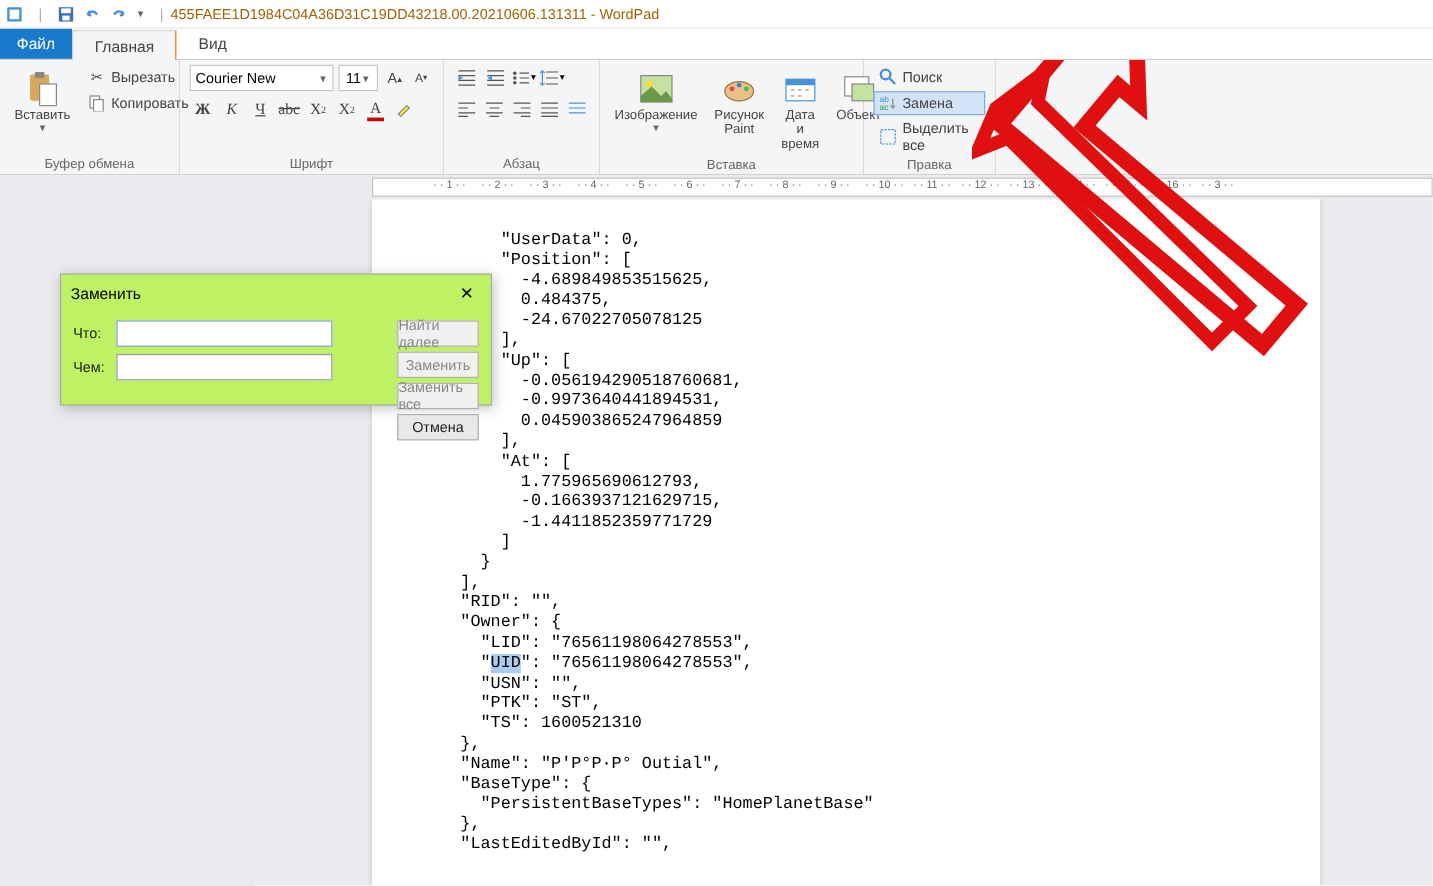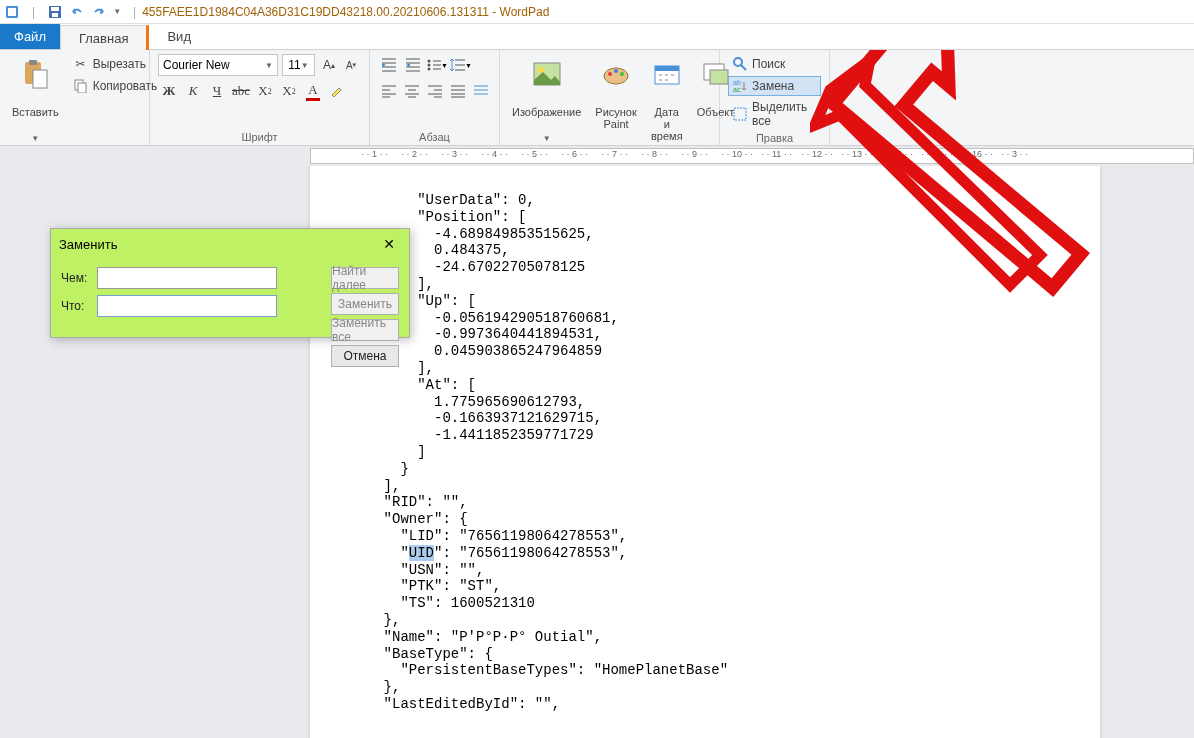--- a/index.html
+++ b/index.html
@@ -9,29 +9,29 @@
 .title-bar { height: 24px; background: #fff; display: flex; align-items: center; padding: 0 4px; border-bottom: 1px solid #e0e0e0; }
 .title-bar .qat { display: flex; align-items: center; gap: 6px; }
 .title-bar .qat-icon { width: 16px; height: 16px; display: inline-flex; align-items: center; justify-content: center; }
 .title-bar .divider { color: #aaa; margin: 0 6px; }
 .title-bar .title-text { color: #a16207; font-size: 12px; }
 
 
 .tabs-row { height: 26px; background: #fff; display: flex; align-items: stretch; border-bottom: 1px solid #d0d0d0; }
 .file-tab { background: #1979ca; color: #fff; padding: 0 14px; display: flex; align-items: center; font-size: 13px; }
 .tab { padding: 0 18px; display: flex; align-items: center; font-size: 13px; color: #444; border-right: 1px solid transparent; }
-.tab.active { border-top: 1px solid #d0d0d0; border-left: 1px solid #d0d0d0; border-right: 3px solid #f97316; background: #f4f5f6; position: relative; top: 1px; }
+.tab.active { border-top: 1px solid #d0d0d0; border-left: 1px solid #d0d0d0; border-right: 1px solid #f97316; background: #f4f5f6; position: relative; top: 1px; }
 
 
 .ribbon { height: 96px; background: #f4f5f6; display: flex; border-bottom: 1px solid #d0d0d0; }
 .ribbon-group { border-right: 1px solid #dadada; padding: 4px 8px 2px 8px; display: flex; flex-direction: column; justify-content: space-between; }
 .ribbon-group-title { text-align: center; font-size: 11px; color: #666; padding-top: 2px; }
 .ribbon-body { display: flex; align-items: flex-start; gap: 6px; flex: 1; }
 
-.big-btn { display: flex; flex-direction: column; align-items: center; gap: 16px; padding: 4px; cursor: default; }
+.big-btn { display: flex; flex-direction: column; align-items: center; gap: 0; padding: 4px; cursor: default; }
 .big-btn .icon { width: 32px; height: 32px; display: flex; align-items: center; justify-content: center; }
 .big-btn .lbl { font-size: 11px; color: #444; text-align: center; line-height: 1.1; }
 
 .small-row { display: flex; flex-direction: column; gap: 2px; }
 .small-btn { display: flex; align-items: center; gap: 4px; padding: 2px 4px; font-size: 12px; color: #444; cursor: default; }
 .small-btn .icon { width: 16px; height: 16px; display: inline-flex; align-items: center; justify-content: center; }
 .small-btn.hover { background: #d2e3f5; border: 1px solid #7ab0e0; padding: 1px 3px; }
 
 .font-row { display: flex; gap: 4px; align-items: center; margin-bottom: 4px; }
 .font-name { width: 125px; height: 22px; border: 1px solid #c5c5c5; background: #fff; font-size: 12px; padding: 0 4px; display: flex; align-items: center; justify-content: space-between; }
@@ -374,26 +374,26 @@
   </div>
 </div>
 
 <div class="dialog">
   <div class="dialog-header">
     <span>Заменить</span>
     <span class="dialog-close">✕</span>
   </div>
   <div class="dialog-body">
     <div class="dialog-row">
+      <label>Что:</label>
+      <input type="text" value="" style="">
+    </div>
+    <div class="dialog-row">
       <label>Чем:</label>
       <input type="text" class="plain" value="" style="">
-    </div>
-    <div class="dialog-row">
-      <label>Что:</label>
-      <input type="text" value="" style="">
     </div>
     <div class="dialog-btns">
       <div class="dialog-btn">Найти далее</div>
       <div class="dialog-btn">Заменить</div>
       <div class="dialog-btn">Заменить все</div>
       <div class="dialog-btn enabled">Отмена</div>
     </div>
   </div>
 </div>
 

